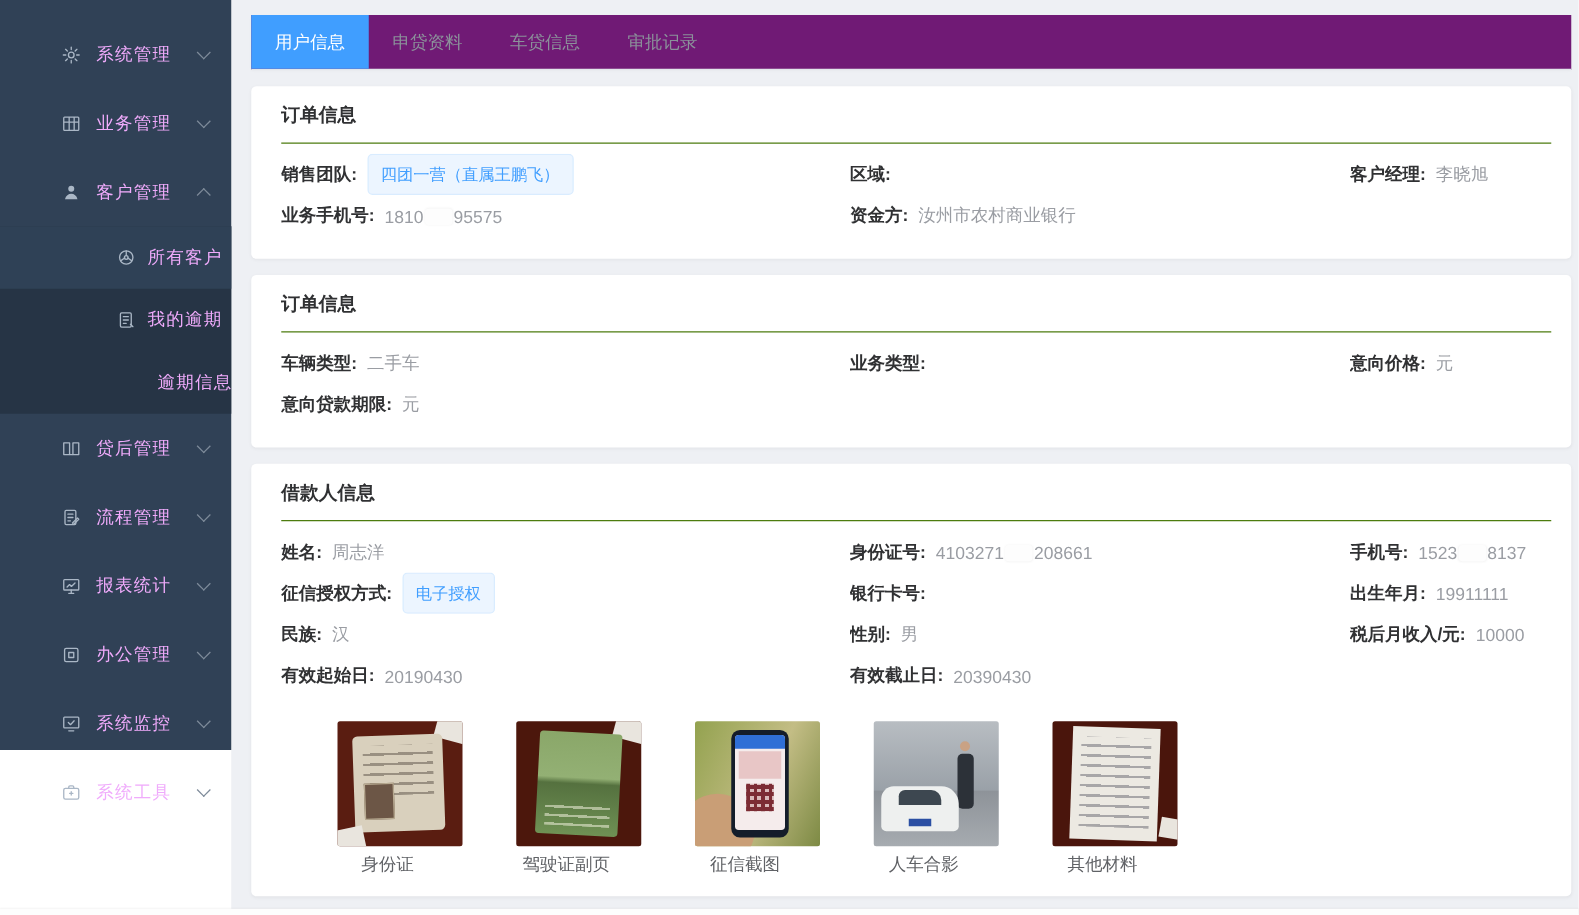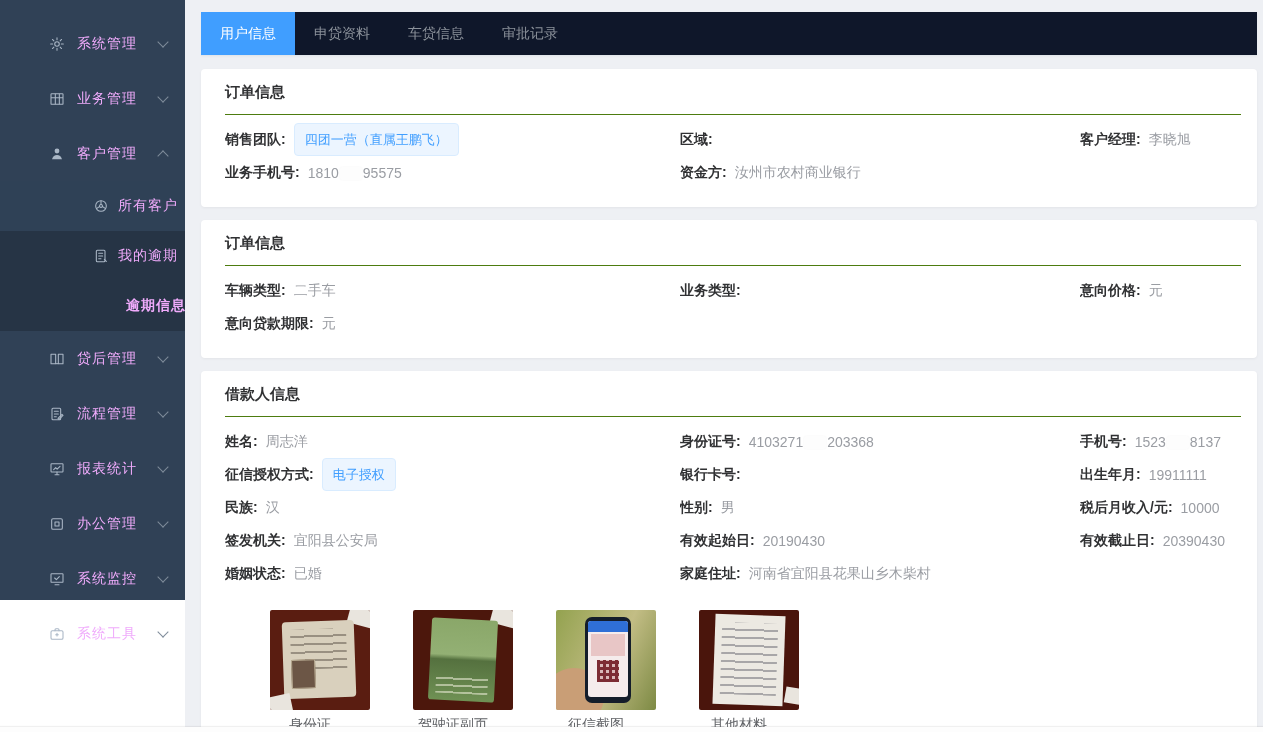--- a/index.html
+++ b/index.html
@@ -12,25 +12,25 @@
   .s-item:first-child{margin-top:16px;}
   .s-icon{width:17px;height:17px;margin-right:12px;display:inline-flex;align-items:center;justify-content:center;color:#aab7c6;flex:0 0 17px;}
   .s-icon svg{width:16px;height:16px;}
   .s-label{flex:1;white-space:nowrap;letter-spacing:1px;}
   .chev{width:7px;height:7px;border-right:1.5px solid #7e8b9a;border-bottom:1.5px solid #7e8b9a;transform:rotate(45deg);margin-top:-3px;}
   .chev.up{transform:rotate(-135deg);margin-top:4px;}
   .submenu{background:#263445;}
   .sub-item{height:50px;display:flex;align-items:center;padding:0 18px 0 92px;cursor:pointer;font-size:14px;text-align:center;}
   .sub-item.first{background:#2f4156;}
   .sub-item .s-icon{margin-right:9px;}
-  .sub-item.noicon{padding-left:126px;font-weight:bold;}
+  .sub-item.noicon{padding-left:126px;}
 
   
   .main{flex:1;background:#eef0f4;height:732px;padding:12px 6px 0 16px;box-sizing:border-box;}
-  .tabbar{background:#0f172a;height:43px;display:flex;border-bottom:1px solid #e2e6eb;box-shadow:0 1px 2px rgba(0,0,0,.03);}
+  .tabbar{background:#701a75;height:43px;display:flex;border-bottom:1px solid #e2e6eb;box-shadow:0 1px 2px rgba(0,0,0,.03);}
   .tab{width:94px;height:43px;display:flex;align-items:center;justify-content:center;font-size:14px;color:#8b919a;cursor:pointer;}
   .tab.active{background:#409eff;color:#fff;}
 
   .card{background:#fff;border-radius:4px;margin-top:13px;box-shadow:0 1px 3px rgba(0,0,0,.05);padding:14px 16px 18px 24px;box-sizing:border-box;}
   .card-title{margin:0;font-size:15px;font-weight:700;color:#303133;padding-bottom:12px;border-bottom:1px solid #4d7c0f;}
   .rows{padding-top:8px;}
   .frow{display:grid;grid-template-columns:455px 400px 1fr;min-height:33px;align-items:center;}
   .cell{display:flex;align-items:center;font-size:14px;white-space:nowrap;overflow:hidden;}
   .lbl{font-weight:700;color:#303133;margin-right:8px;}
   .val{color:#9a9da3;}
@@ -272,21 +272,21 @@
     <section class="card">
       <h3 class="card-title">借款人信息</h3>
       <div class="rows">
         <div class="frow">
           <div class="cell">
             <span class="lbl">姓名:</span>
             <span class="val">周志洋</span>
           </div>
           <div class="cell">
             <span class="lbl">身份证号:</span>
-            <span class="val"><span>4103271</span><span class="censor"></span><span>203368</span></span>
+            <span class="val"><span>4103271</span><span class="censor"></span><span>208661</span></span>
           </div>
           <div class="cell">
             <span class="lbl">手机号:</span>
             <span class="val"><span>1523</span><span class="censor"></span><span>8137</span></span>
           </div>
         </div>
         <div class="frow">
           <div class="cell">
             <span class="lbl">征信授权方式:</span>
             <span class="tag">电子授权</span>
@@ -309,42 +309,27 @@
             <span class="lbl">性别:</span>
             <span class="val">男</span>
           </div>
           <div class="cell">
             <span class="lbl">税后月收入/元:</span>
             <span class="val">10000</span>
           </div>
         </div>
         <div class="frow">
           <div class="cell">
-            <span class="lbl">签发机关:</span>
-            <span class="val">宜阳县公安局</span>
-          </div>
-          <div class="cell">
             <span class="lbl">有效起始日:</span>
             <span class="val">20190430</span>
           </div>
           <div class="cell">
             <span class="lbl">有效截止日:</span>
             <span class="val">20390430</span>
           </div>
-        </div>
-        <div class="frow">
-          <div class="cell">
-            <span class="lbl">婚姻状态:</span>
-            <span class="val">已婚</span>
-          </div>
-          <div class="cell">
-            <span class="lbl">家庭住址:</span>
-            <span class="val">河南省宜阳县花果山乡木柴村</span>
-          </div>
-          <div class="cell"></div>
         </div>
       </div>
 
       <div class="photos">
         <figure class="photo">
           <div class="ph ph1">
             <div class="scrap-tr"></div>
             <div class="idcard">
               <div class="idcard-lines"></div>
               <div class="idphoto"></div>
@@ -369,20 +354,31 @@
               <div class="screen">
                 <div class="phead"></div>
                 <div class="pink"></div>
                 <div class="qr"></div>
               </div>
             </div>
           </div>
           <figcaption class="cap">征信截图</figcaption>
         </figure>
         <figure class="photo">
+          <div class="ph ph4">
+            <div class="person-head"></div>
+            <div class="person-body"></div>
+            <div class="car-body">
+              <div class="car-glass"></div>
+              <div class="car-plate"></div>
+            </div>
+          </div>
+          <figcaption class="cap">人车合影</figcaption>
+        </figure>
+        <figure class="photo">
           <div class="ph ph5">
             <div class="paper">
               <div class="paper-lines"></div>
             </div>
             <div class="scrap-br"></div>
           </div>
           <figcaption class="cap">其他材料</figcaption>
         </figure>
       </div>
     </section>

